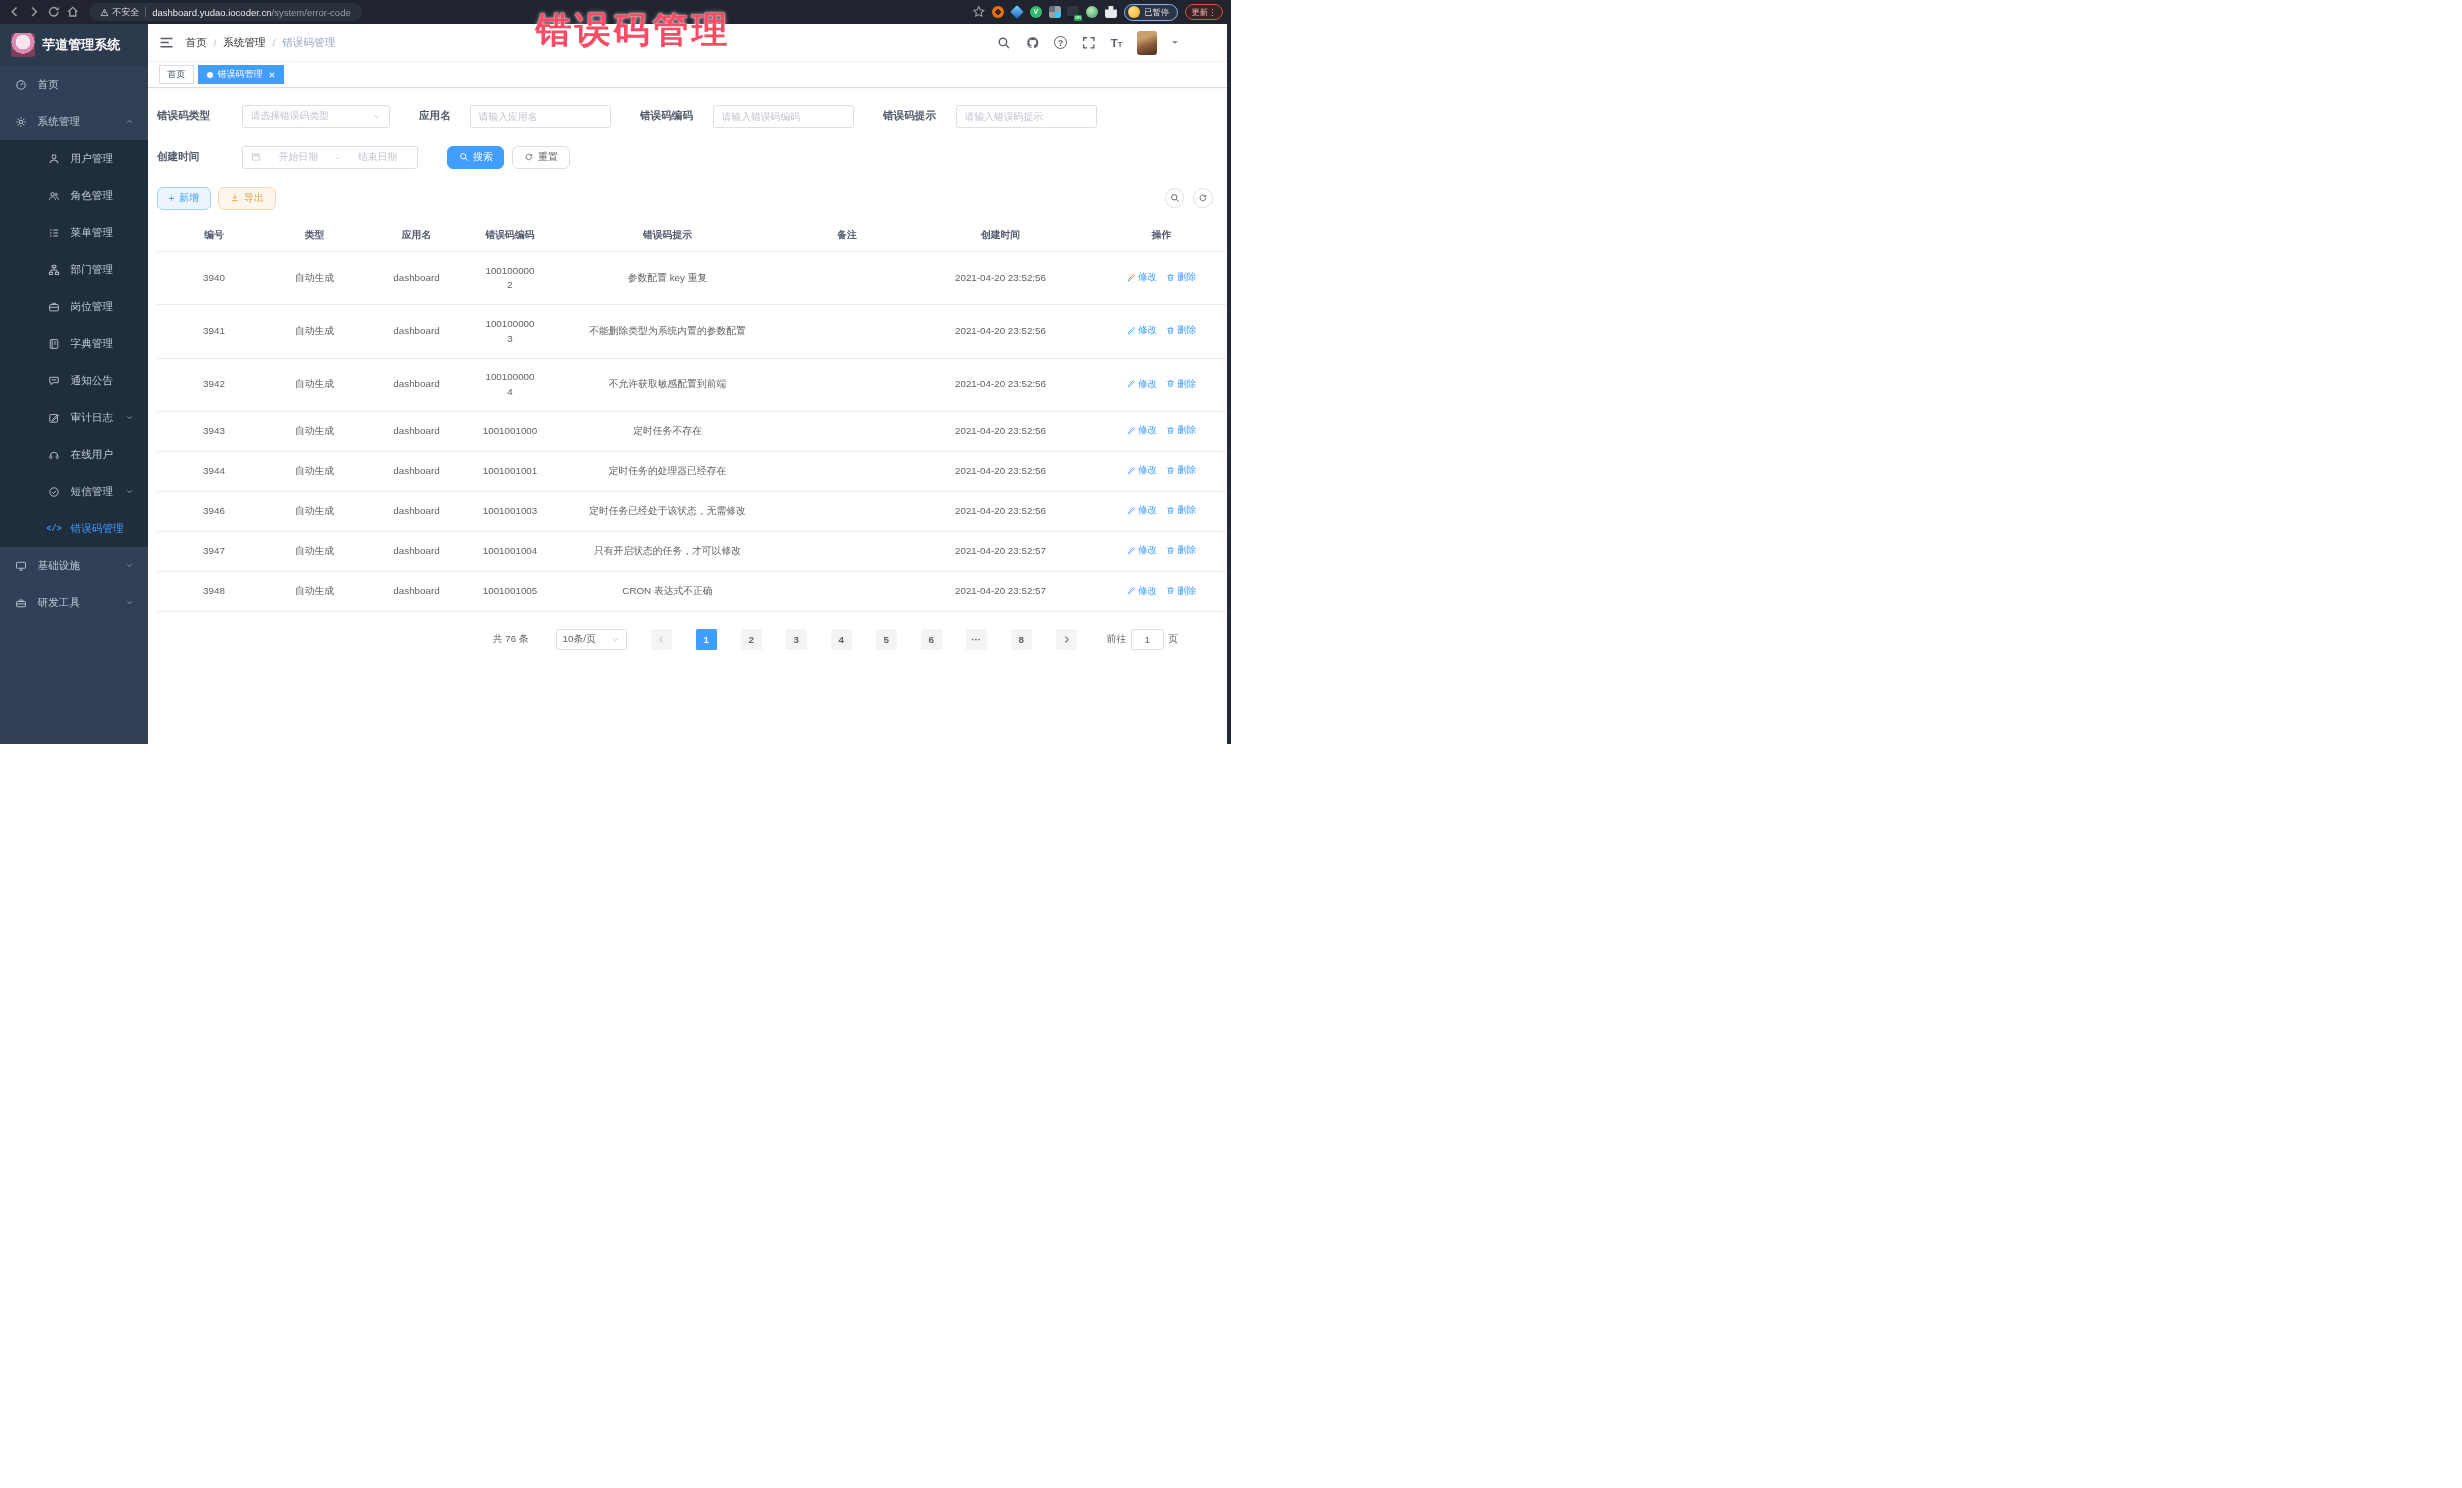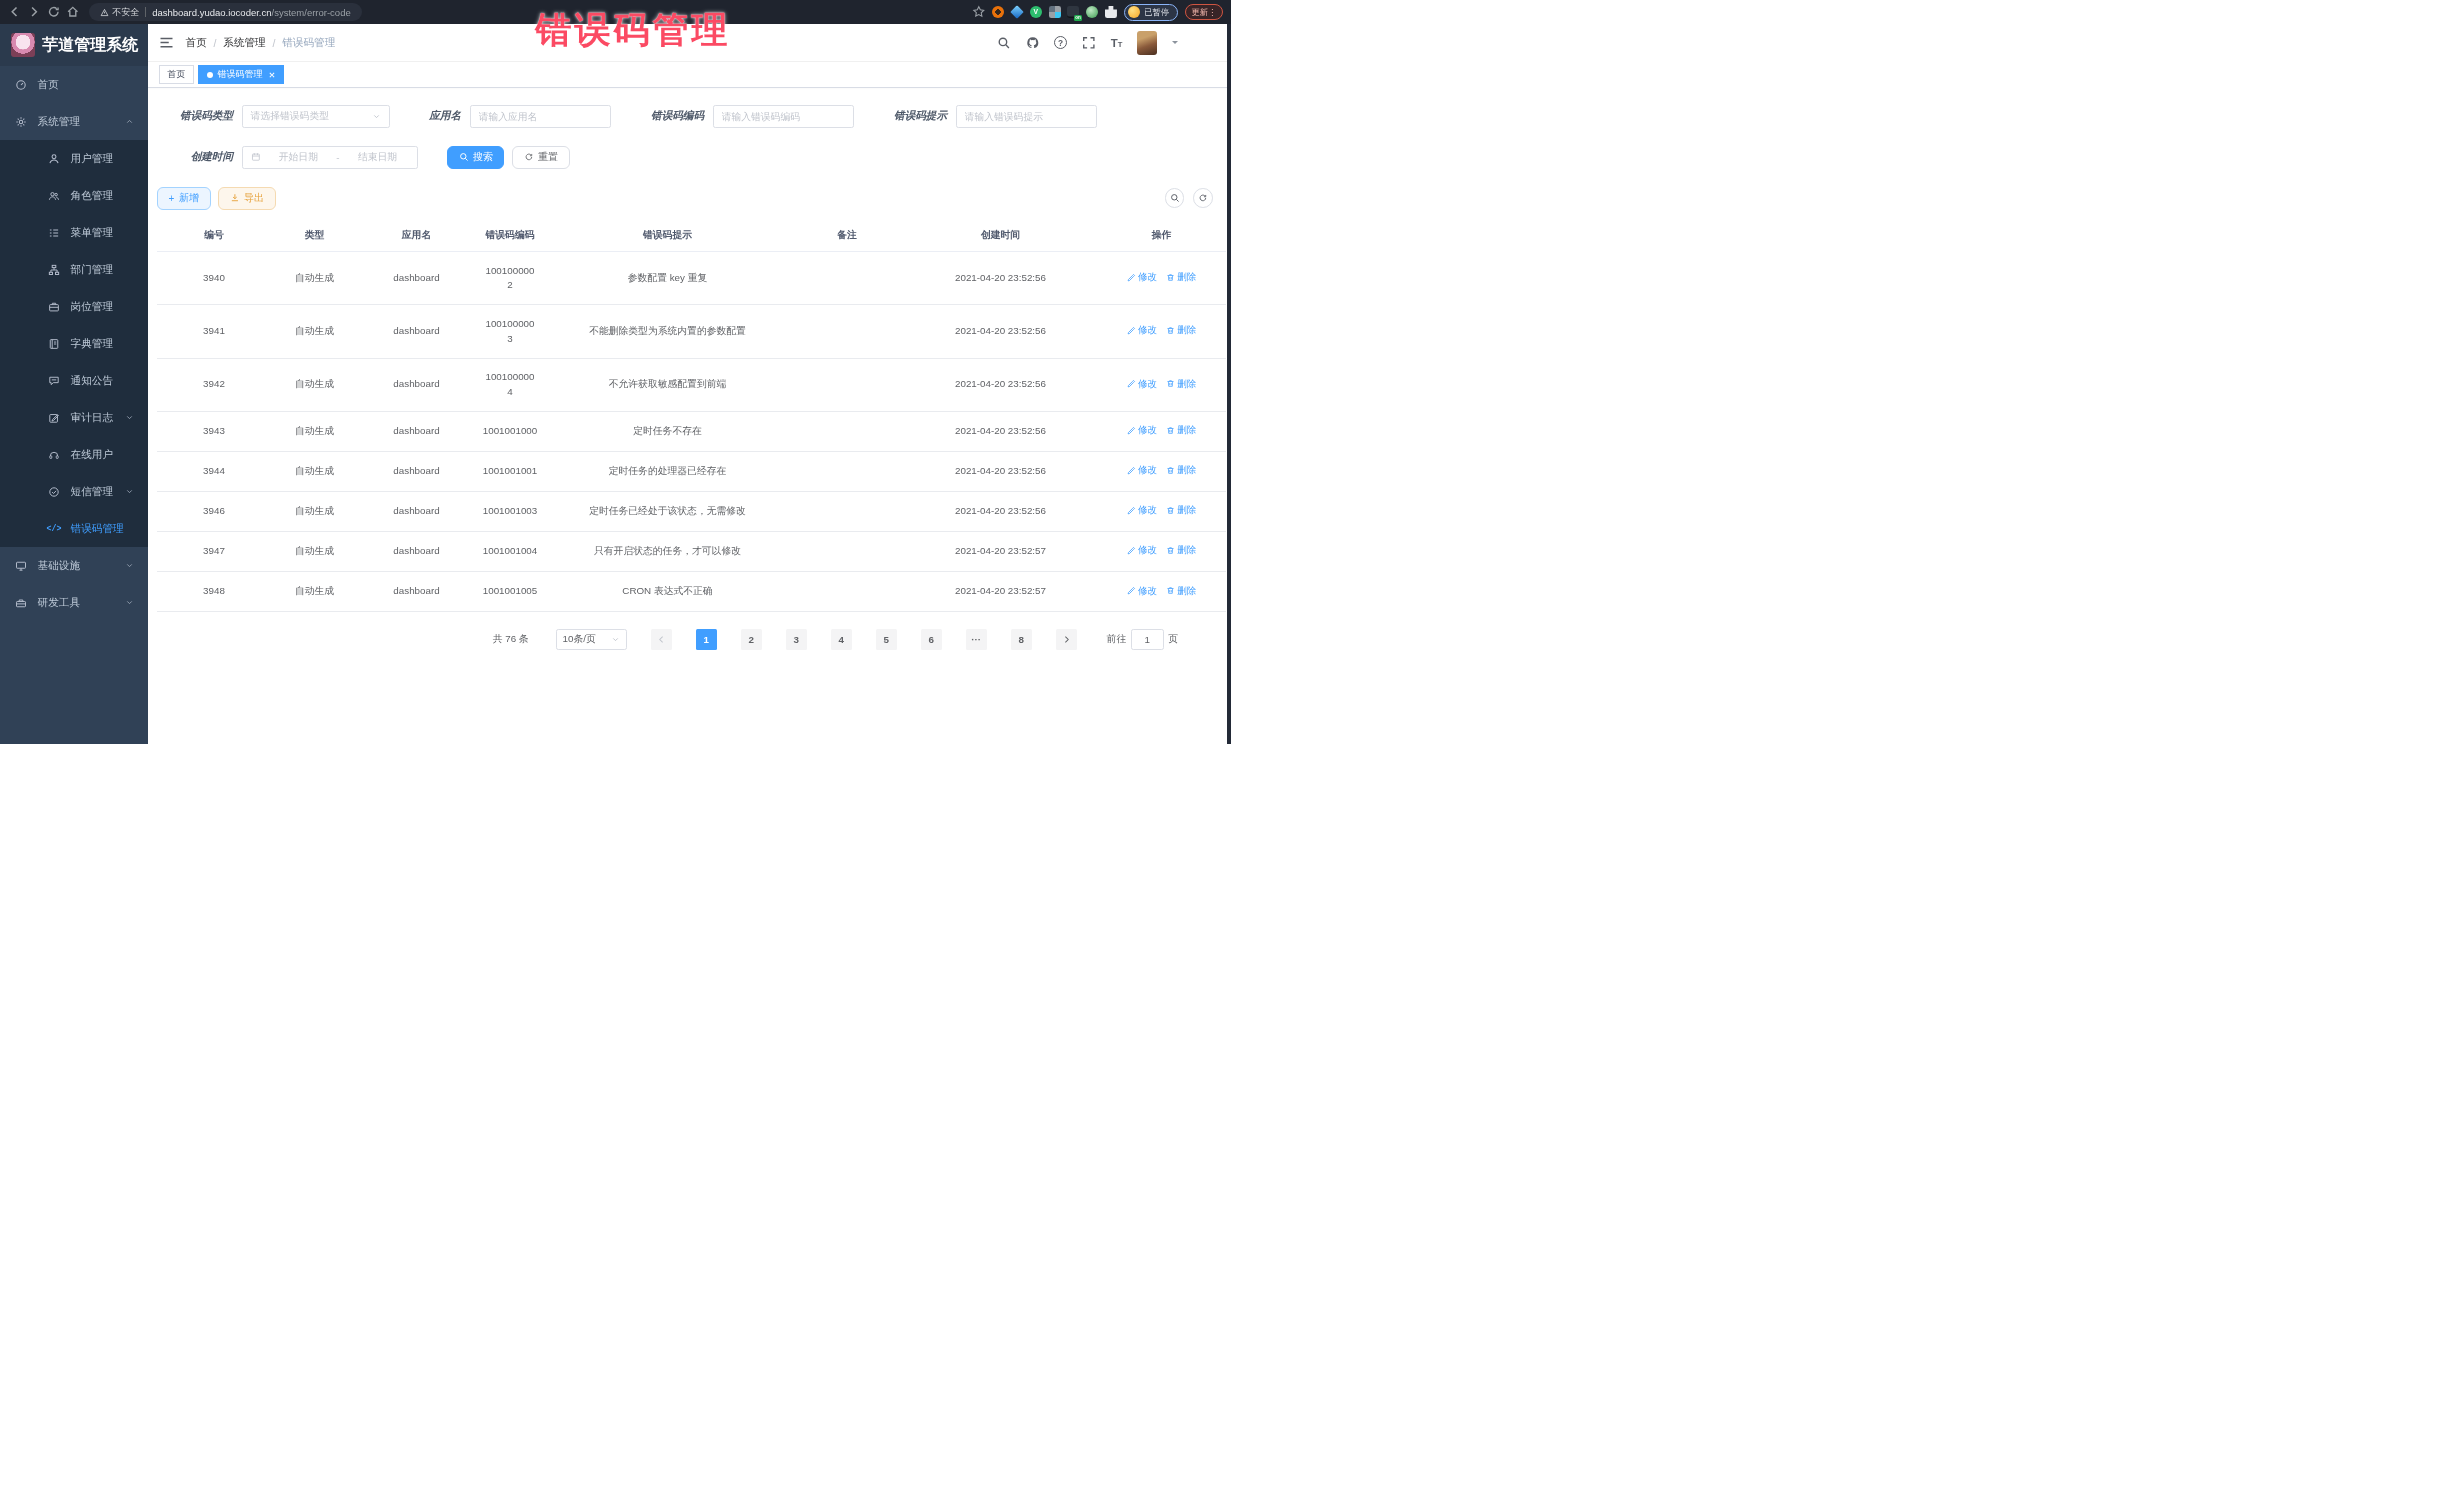--- a/index.html
+++ b/index.html
@@ -29,21 +29,21 @@
   
   .annotation { position:absolute; left:633px; top:6px; transform:translateX(-50%); z-index:50;
     font-size:36px; font-weight:bold; color:#fb4a63; letter-spacing:3px; white-space:nowrap;
     text-shadow:0 0 1.5px rgba(255,255,255,.95), 0 0 4.5px rgba(255,255,255,.7); pointer-events:none; }
 
   
   .window { display:flex; height:720px; }
   .sidebar { width:148px; background:#304156; color:#bfcbd9; flex:0 0 auto; display:flex; flex-direction:column; }
   .logo-row { height:42px; display:flex; align-items:center; gap:7.6px; padding:0 10.6px; background:#2b3a4d; }
   .logo-img { width:24px; height:24px; border-radius:3px; background:radial-gradient(circle at 50% 38%,#f8e3ef 0 38%,#d88ab0 39% 60%,#7c3f57 61%); flex:0 0 auto; }
-  .logo-title { color:#fff; font-weight:bold; font-size:16px; white-space:nowrap; }
+  .logo-title { color:#fff; font-weight:bold; font-size:13px; white-space:nowrap; }
   .menu { flex:1; overflow:hidden; }
   .mi { height:37px; display:flex; align-items:center; gap:10.6px; padding:0 13.6px 0 15px; font-size:10.6px; cursor:pointer; }
   .mi .ic { width:12px; height:12px; color:#b4bccc; flex:0 0 auto; display:flex; align-items:center; justify-content:center; }
   .mi .lbl { flex:1; white-space:nowrap; }
   .mi .caret { color:#96a2b2; }
   .submenu { background:#1f2d3d; }
   .submenu .mi { padding-left:48px; }
   .mi.active { color:#409eff; }
   .mi.active .ic { color:#409eff; }
   .code-ic { font-family:"Liberation Mono","DejaVu Sans Mono",monospace; font-size:8.3px; font-weight:bold; }
@@ -69,21 +69,21 @@
   .tags { height:26px; display:flex; align-items:center; gap:4.5px; padding:0 10.6px; border-bottom:0.8px solid #d8dce5; box-shadow:0 0.8px 2.3px rgba(0,0,0,.04); }
   .tag { height:19.7px; display:flex; align-items:center; gap:4.5px; padding:0 7.6px; border:0.8px solid #d8dce5; background:#fff; color:#495060; font-size:9px; cursor:pointer; }
   .tag.active { background:#409eff; border-color:#409eff; color:#fff; }
   .tag .dot { width:6px; height:6px; border-radius:50%; background:#fff; }
   .tag .x { font-size:8.3px; margin-left:1.5px; }
 
   
   .content { flex:1; padding:16.7px 6px 0 9px; }
   .form-row { display:flex; align-items:center; margin-bottom:18px; }
   .f-group { display:flex; align-items:center; margin-right:29px; }
-  .f-label { font-size:10.6px; font-weight:bold; color:#4e5969; margin-right:9px; text-align:right; min-width:64px; white-space:nowrap;font-style:italic; }
+  .f-label { font-size:10.6px; font-weight:bold; color:#4e5969; margin-right:9px; min-width:64px; white-space:nowrap; }
   .f-label.w100 { min-width:76px; }
   .ctrl { height:23px; border:0.8px solid #dcdfe6; border-radius:2.3px; background:#fff; display:flex; align-items:center; padding:0 7.6px; color:#c0c4cc; font-size:9.8px; }
   .ctrl input { border:none; outline:none; width:100%; font-size:9.8px; color:#606266; font-family:inherit; }
   .ctrl input::placeholder { color:#c0c4cc; }
   .sel { width:148px; justify-content:space-between; cursor:pointer; }
   .inp { width:141px; }
   .daterange { width:176px; gap:6px; }
   .daterange .ph { flex:1; text-align:center; white-space:nowrap; }
   .btn { height:23px; border-radius:6px; border:0.8px solid #dcdfe6; background:#fff; color:#606266; font-size:10px; padding:0 10.6px; display:inline-flex; align-items:center; gap:4.5px; cursor:pointer; font-family:inherit; }
   .btn.primary { background:#409eff; border-color:#409eff; color:#fff; }

